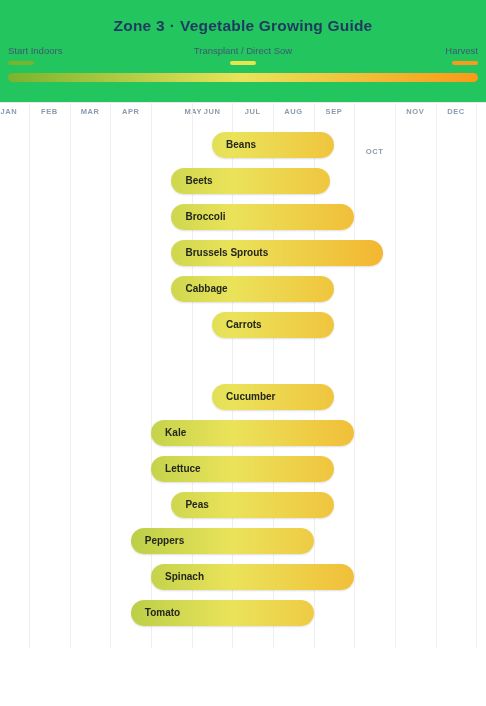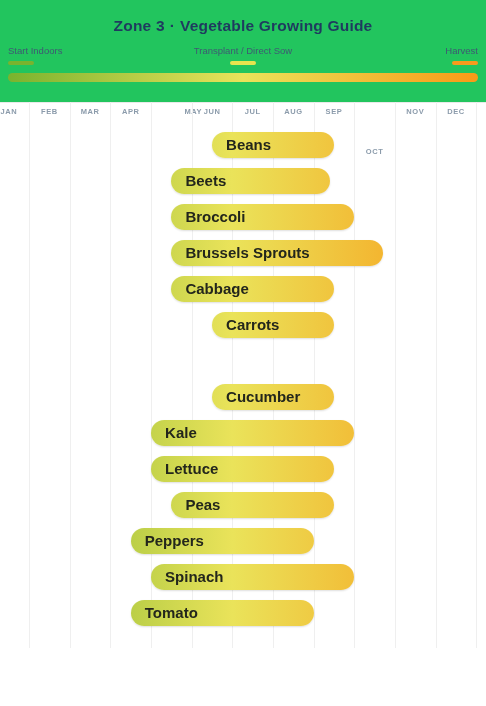--- a/index.html
+++ b/index.html
@@ -70,21 +70,21 @@
 
   
   .rows{position:absolute;left:0;top:132px;width:486px;height:516px;}
   .row{position:absolute;left:0;width:486px;height:28px;}
   .bar{
     position:absolute;top:0;height:26px;border-radius:13px;
     box-shadow:0 1px 2px rgba(0,0,0,.13);
   }
   .bar .bl{
     position:absolute;left:14px;top:0;height:26px;line-height:26px;
-    font-size:15px;font-weight:bold;color:#23261c;
+    font-size:10px;font-weight:bold;color:#23261c;
     white-space:nowrap;
   }
 
   
   .footer{
     position:absolute;left:0;top:648px;width:486px;height:58px;
     background:#fafafa;border-top:1px solid #ececec;
   }
   .logo{
     position:absolute;left:0;top:16px;width:486px;text-align:center;

